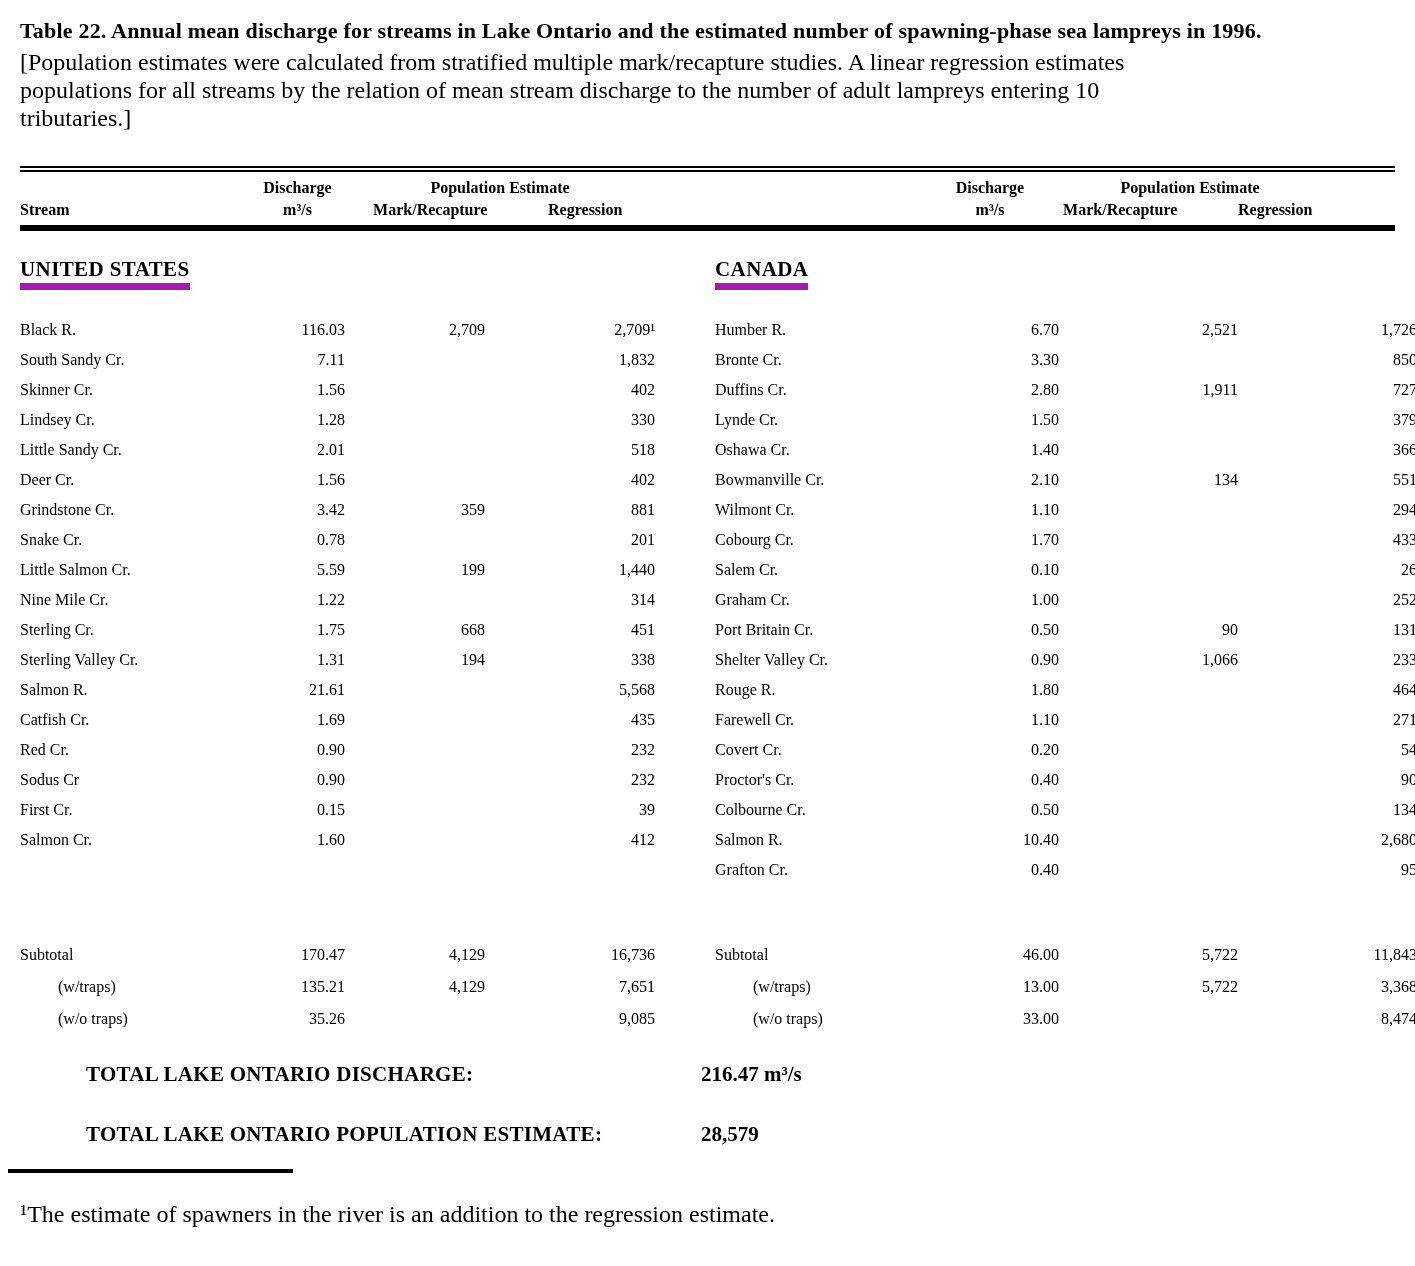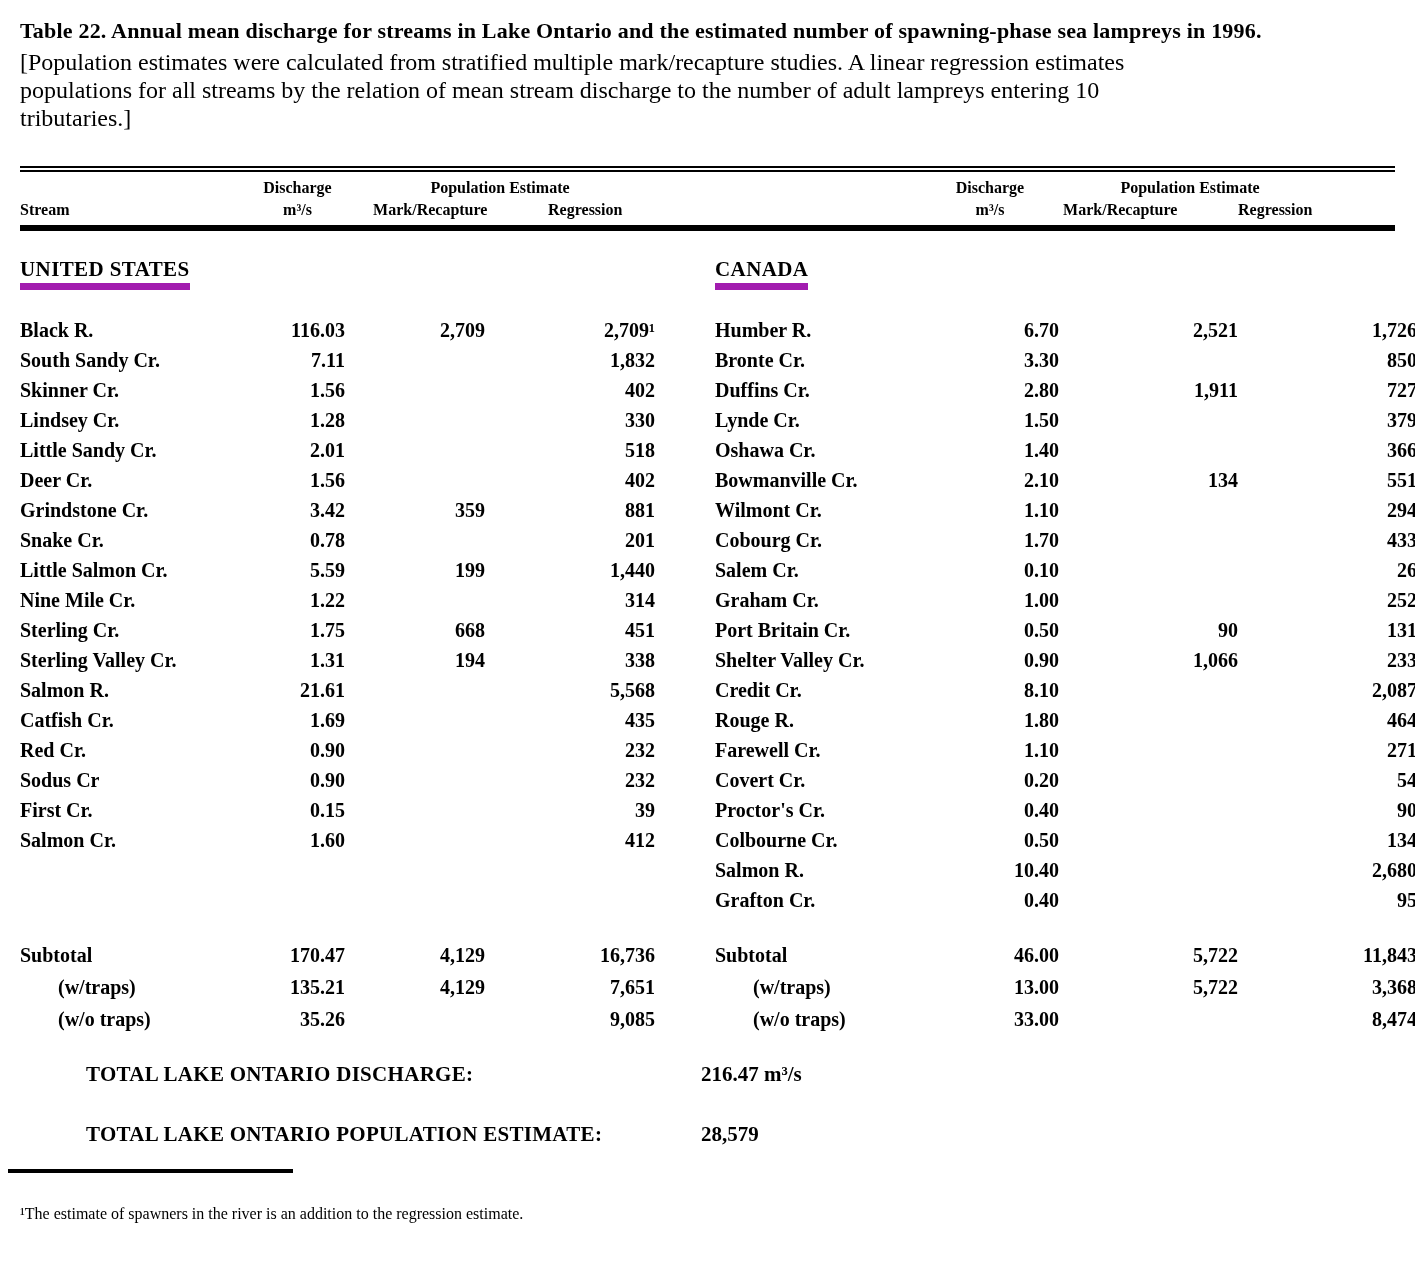--- a/index.html
+++ b/index.html
@@ -44,40 +44,40 @@
 
   .section-hdr{
     margin-top:26px;height:28px;
   }
   .section-hdr span{
     display:inline-block;font-size:21px;font-weight:bold;letter-spacing:.4px;
     border-bottom:7px solid #a21caf;padding-bottom:1px;
   }
 
   .rows{margin-top:30px;height:600px;}
-  .row{display:grid;line-height:30px;font-size:20px;font-weight:bold;}
+  .row{display:grid;line-height:30px;font-size:16px;font-weight:normal;}
   .panel-left  .row{grid-template-columns:230px 95px 140px 170px;}
   .panel-right .row{grid-template-columns:230px 90px 155px 155px;gap:24px;}
   .cell-stream{text-align:left;white-space:nowrap;}
   .cell-num{text-align:right;white-space:nowrap;}
 
   .subtotal{margin-top:24px;}
   .subtotal .row{line-height:32px;}
   .lbl-indent{padding-left:38px;}
 
   
   .totals{margin-top:26px;}
   .total-line{display:flex;font-size:21px;font-weight:bold;line-height:26px;}
   .total-line + .total-line{margin-top:34px;}
   .total-label{width:615px;padding-left:66px;letter-spacing:.3px;}
   .total-value{white-space:nowrap;}
 
   
   .foot-rule{margin-top:22px;margin-left:-12px;width:285px;height:4px;background:#000;}
-  .footnote{margin-top:28px;font-size:16px;font-weight:normal;line-height:26px;}
+  .footnote{margin-top:28px;font-size:24px;font-weight:normal;line-height:26px;}
 </style>
 </head>
 <body>
 
 <div class="page">
 
   <div class="title">Table 22.  Annual mean discharge for streams in Lake Ontario and the estimated number of spawning-phase sea lampreys in 1996.</div>
   <div class="note">[Population estimates were calculated from stratified multiple mark/recapture studies.  A linear regression estimates populations for all streams by the relation of mean stream discharge to the number of adult lampreys entering 10 tributaries.]</div>
 
   <div class="header-band">
@@ -318,26 +318,20 @@
             <div class="cell-num">90</div>
             <div class="cell-num">131</div>
           </div>
           <div class="row">
             <div class="cell-stream">Shelter Valley Cr.</div>
             <div class="cell-num">0.90</div>
             <div class="cell-num">1,066</div>
             <div class="cell-num">233</div>
           </div>
           <div class="row">
-            <div class="cell-stream">Credit Cr.</div>
-            <div class="cell-num">8.10</div>
-            <div class="cell-num"></div>
-            <div class="cell-num">2,087</div>
-          </div>
-          <div class="row">
             <div class="cell-stream">Rouge R.</div>
             <div class="cell-num">1.80</div>
             <div class="cell-num"></div>
             <div class="cell-num">464</div>
           </div>
           <div class="row">
             <div class="cell-stream">Farewell Cr.</div>
             <div class="cell-num">1.10</div>
             <div class="cell-num"></div>
             <div class="cell-num">271</div>

